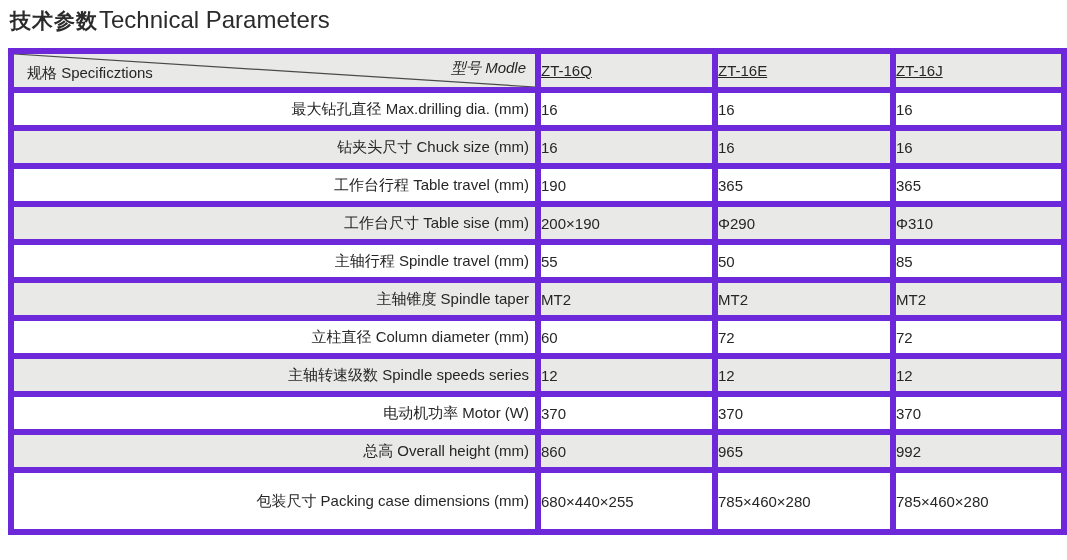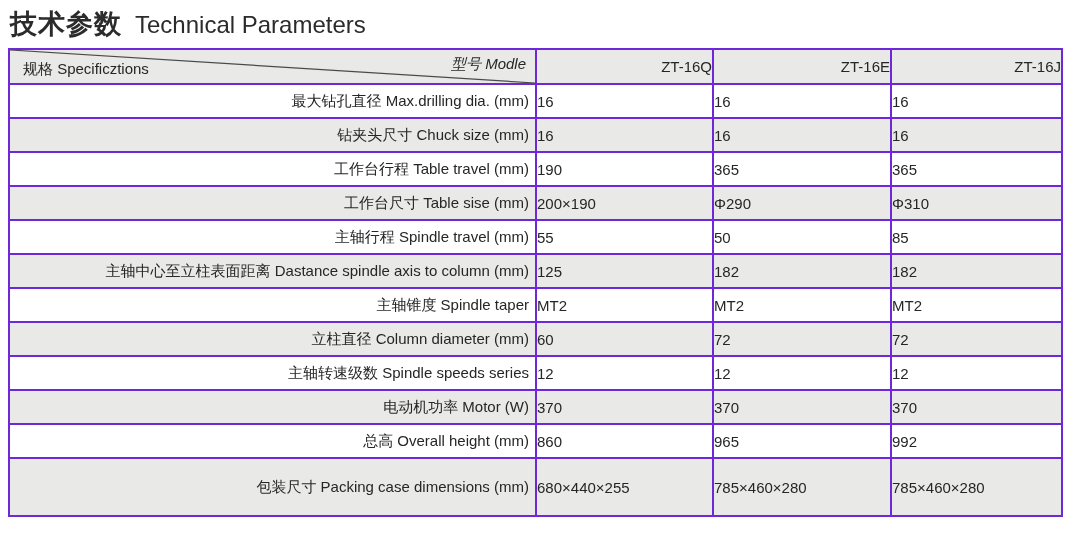--- a/index.html
+++ b/index.html
@@ -9,66 +9,67 @@
     font-family: "Liberation Sans", "DejaVu Sans", sans-serif;
     color: #262626;
     overflow: hidden;
   }
   .page-title {
     position: absolute;
     left: 10px; top: 6px;
     white-space: nowrap;
   }
   .title-zh {
-    font-size: 27px;
+    font-size: 21px;
     font-weight: 700;
     letter-spacing: 1px;
     color: #2b2b2b;
   }
   .title-en {
     font-size: 24px;
     font-weight: 400;
-    margin-left: 13px;
+    margin-left: 1px;
     color: #2b2b2b;
   }
   table.params {
     position: absolute;
     left: 8px; top: 48px;
     width: 1053px;
     border-collapse: collapse;
     table-layout: fixed;
     border: 2px solid #4a4a4a;
     font-size: 15px;
   }
   col.c-spec  { width: 527px; }
   col.c-m1    { width: 177px; }
   col.c-m2    { width: 178px; }
   col.c-m3    { width: 171px; }
   .params td {
-    border: 2px solid #6d28d9;
+    border: 6px solid #6d28d9;
     padding: 0;
     height: 32px;
     background: #ffffff;
     color: #262626;
   }
   .params thead td { height: 33px; background: #e9e9e7; }
   .params tbody tr:nth-child(even) td { background: #e9e9e7; }
   .params tbody tr.tall td { height: 56px; }
   td.label {
     text-align: right;
     padding-left: 19px;
     padding-right: 6px;
     white-space: nowrap;
     overflow: hidden;
   }
   td.val {
     text-align: left;
   }
   td.model-head {
-    text-align: right;
+    text-align: left;
+    text-decoration: underline;
   }
   td.spec-cell {
     position: relative;
   }
   td.spec-cell svg.diag {
     position: absolute;
     left: 0; top: 0;
     width: 100%; height: 100%;
     display: block;
   }
@@ -141,26 +142,20 @@
       <td class="val">Φ290</td>
       <td class="val">Φ310</td>
     </tr>
     <tr>
       <td class="label">主轴行程  Spindle travel (mm)</td>
       <td class="val">55</td>
       <td class="val">50</td>
       <td class="val">85</td>
     </tr>
     <tr>
-      <td class="label">主轴中心至立柱表面距离  Dastance spindle axis to column (mm)</td>
-      <td class="val">125</td>
-      <td class="val">182</td>
-      <td class="val">182</td>
-    </tr>
-    <tr>
       <td class="label">主轴锥度  Spindle taper</td>
       <td class="val">MT2</td>
       <td class="val">MT2</td>
       <td class="val">MT2</td>
     </tr>
     <tr>
       <td class="label">立柱直径  Column diameter (mm)</td>
       <td class="val">60</td>
       <td class="val">72</td>
       <td class="val">72</td>

